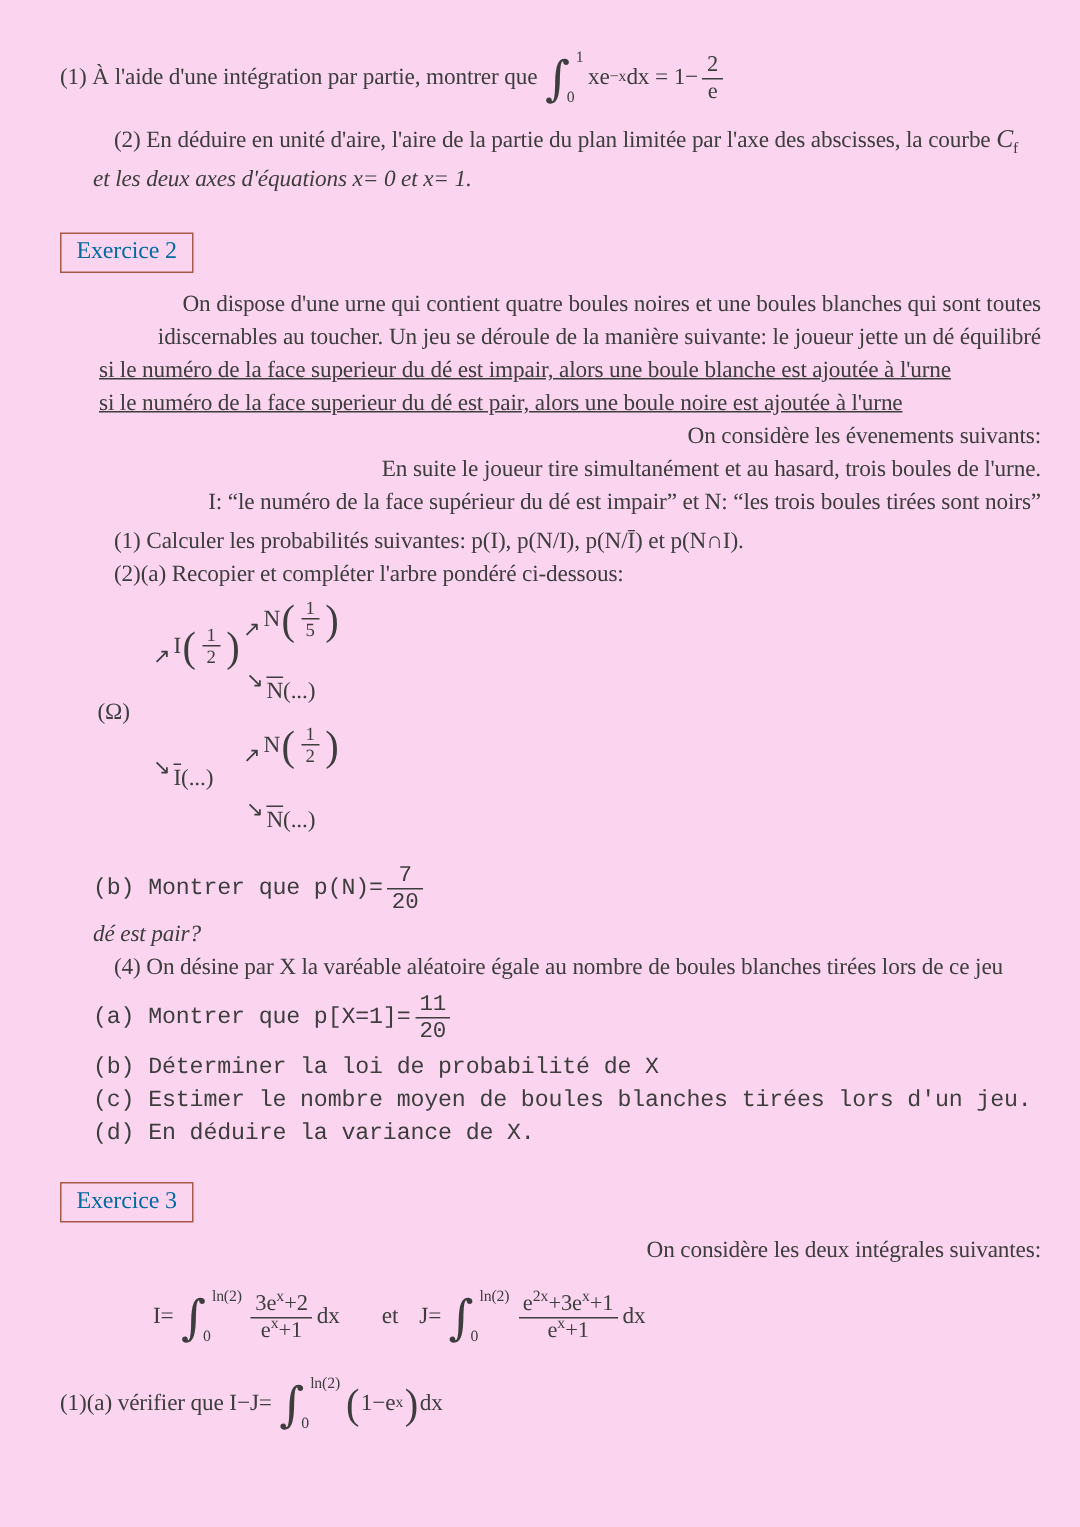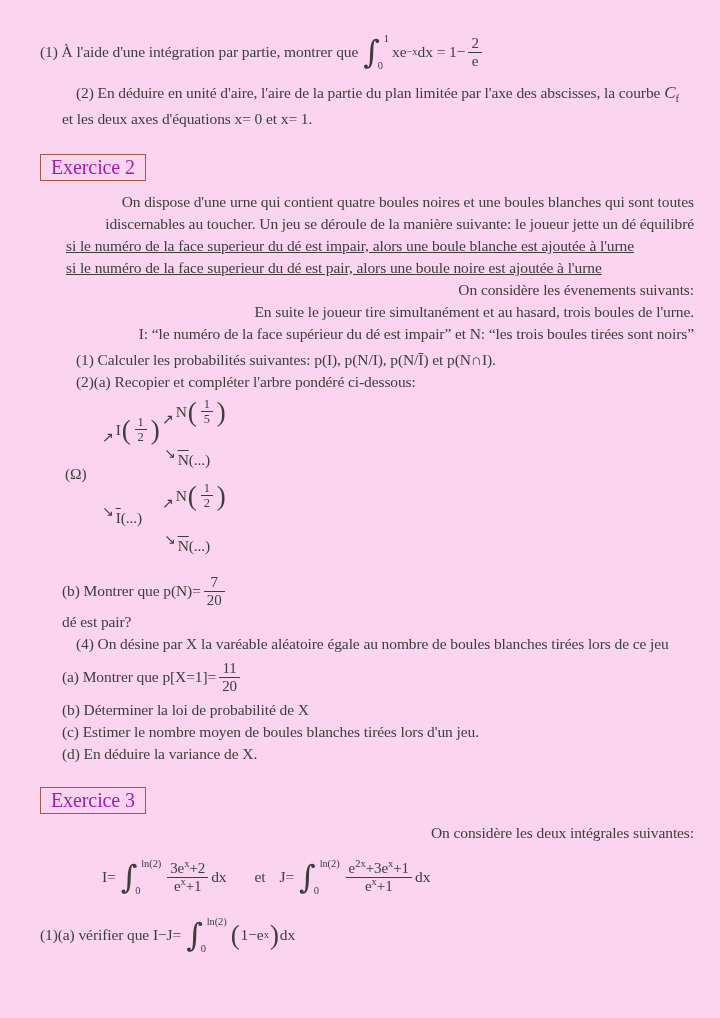--- a/index.html
+++ b/index.html
@@ -5,28 +5,28 @@
   html,body{margin:0;padding:0;background:#fbd5f0;}
   .page{
     position:relative;width:720px;height:1018px;overflow:hidden;
     background:#fbd5f0;color:#3d3d3d;
     font-family:"Liberation Serif","DejaVu Serif",serif;
     font-size:15.5px;line-height:22px;letter-spacing:-0.1px;
   }
   .content{padding:32px 26px 0 40px;}
   .row{white-space:nowrap;margin-left:36px;}
   .flexrow{display:flex;align-items:center;white-space:nowrap;}
-  .cont{margin-left:22px;}
+  .cont{margin-left:22px;font-style:italic;}
   .para{margin-left:16px;text-align:right;}
   .si{margin-left:26px;text-decoration:underline;}
-  .sub{margin-left:22px;}
+  .sub{margin-left:22px;font-family:Liberation Mono, monospace;}
 
   .exbox{
     display:inline-block;margin-top:24px;padding:1px 10px 2px 10px;
-    border:1.6px solid #a85847;color:#a21caf;font-size:20px;
+    border:1.6px solid #a85847;color:#0369a1;font-size:16px;
   }
   .exbox3{margin-top:22px;text-align:right;}
   .sup{font-size:10.5px;vertical-align:6px;line-height:0;letter-spacing:0;}
   .subs{font-size:10.5px;vertical-align:-4px;line-height:0;}
   .curve{font-style:italic;font-size:17px;}
 
   .integral{display:inline-flex;align-items:center;margin:0 3px 0 5px;}
   .int-sign{font-size:32px;line-height:30px;font-family:"DejaVu Serif","DejaVu Sans",serif;font-weight:400;}
   .int-limits{display:inline-flex;flex-direction:column;justify-content:space-between;height:38px;font-size:10.5px;line-height:11px;margin-left:1px;}
   .int-up{margin-left:3px;}

